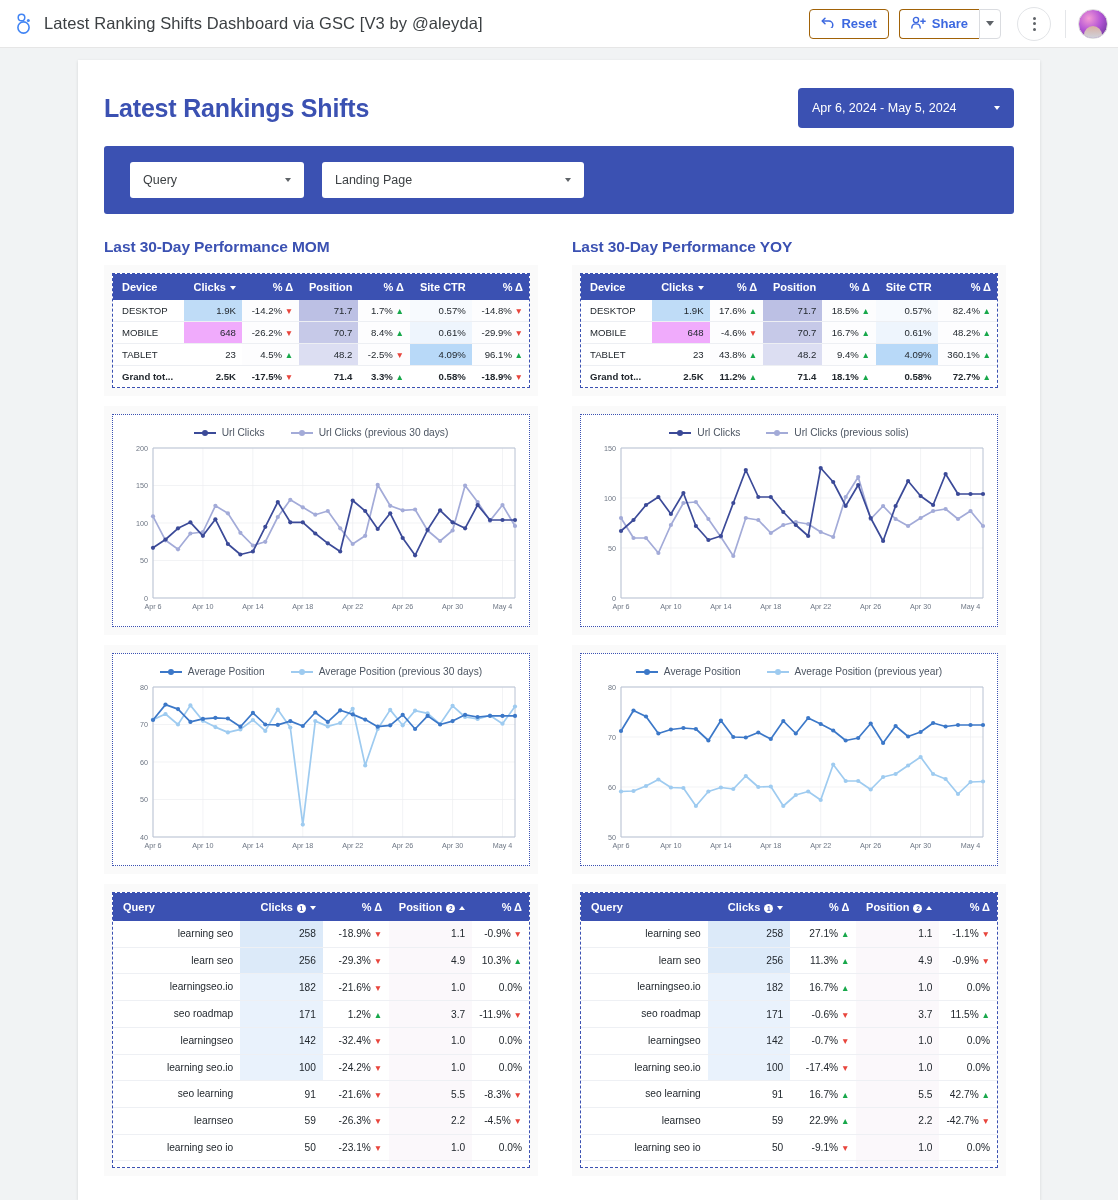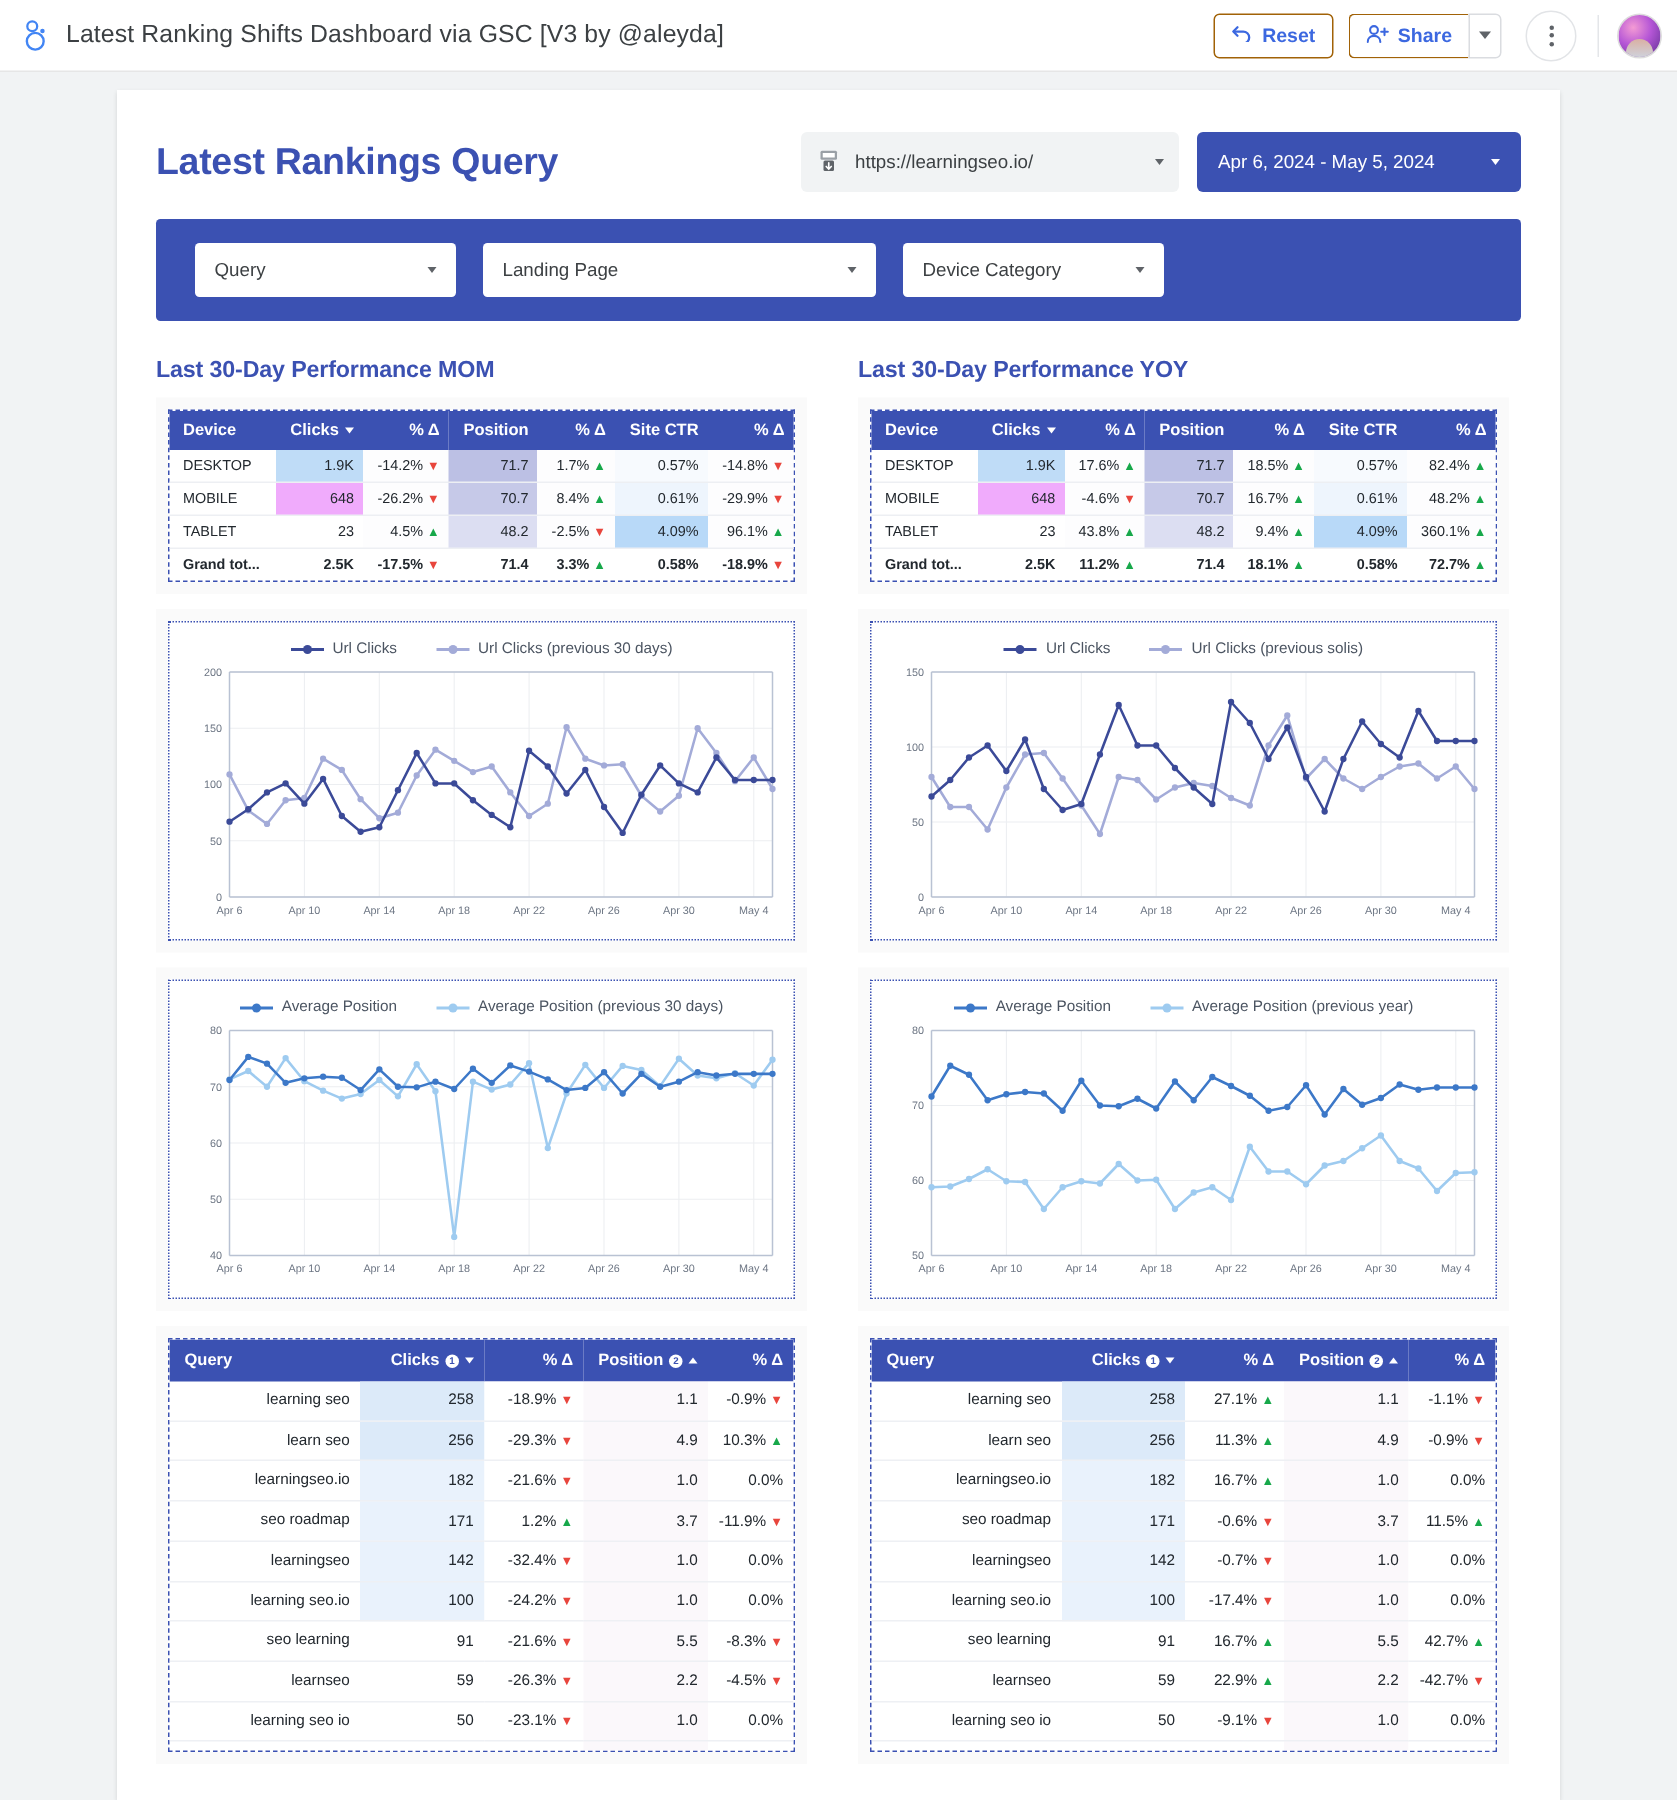--- a/index.html
+++ b/index.html
@@ -207,53 +207,37 @@
     <i></i>
   </div>
   <div class="divider-v"></div>
   <div class="avatar"></div>
 </div>
 
 <div class="canvas">
  <div class="report">
 
   <div class="title-row">
-    <div class="report-title">Latest Rankings Query</div>
+    <div class="report-title">Latest Rankings Shifts</div>
     <div class="title-spacer"></div>
 
-    <div class="url-picker">
-      <span class="url-icon">
-        <svg width="17" height="18" viewBox="0 0 17 18">
-              <rect x="3" y="1.5" width="11" height="6" rx="1" fill="#9aa0a6"></rect>
-              <rect x="4.5" y="3" width="8" height="3" fill="#fff"></rect>
-              <rect x="5" y="8" width="7" height="7" rx="1" fill="#5f6368"></rect>
-              <path d="M8.5 9.5v4M6.8 12l1.7 1.7L10.2 12" stroke="#fff" stroke-width="1.1" fill="none" stroke-linecap="round"></path>
-            </svg>
-      </span>
-      <span class="url-text">https://learningseo.io/</span>
-      <span class="small-caret"></span>
-    </div>
 
     <div class="date-picker">
       <span class="date-text">Apr 6, 2024 - May 5, 2024</span>
       <span class="small-caret-w"></span>
     </div>
   </div>
 
   <div class="filter-bar">
     <div class="filter-ctl f1">
       <span>Query</span>
       <span class="small-caret"></span>
     </div>
     <div class="filter-ctl f2">
       <span>Landing Page</span>
-      <span class="small-caret"></span>
-    </div>
-    <div class="filter-ctl f3">
-      <span>Device Category</span>
       <span class="small-caret"></span>
     </div>
   </div>
 
   <div class="cols">
 
     <div class="col">
       <div class="section-title">Last 30-Day Performance MOM</div>
 
       <div class="panel">

